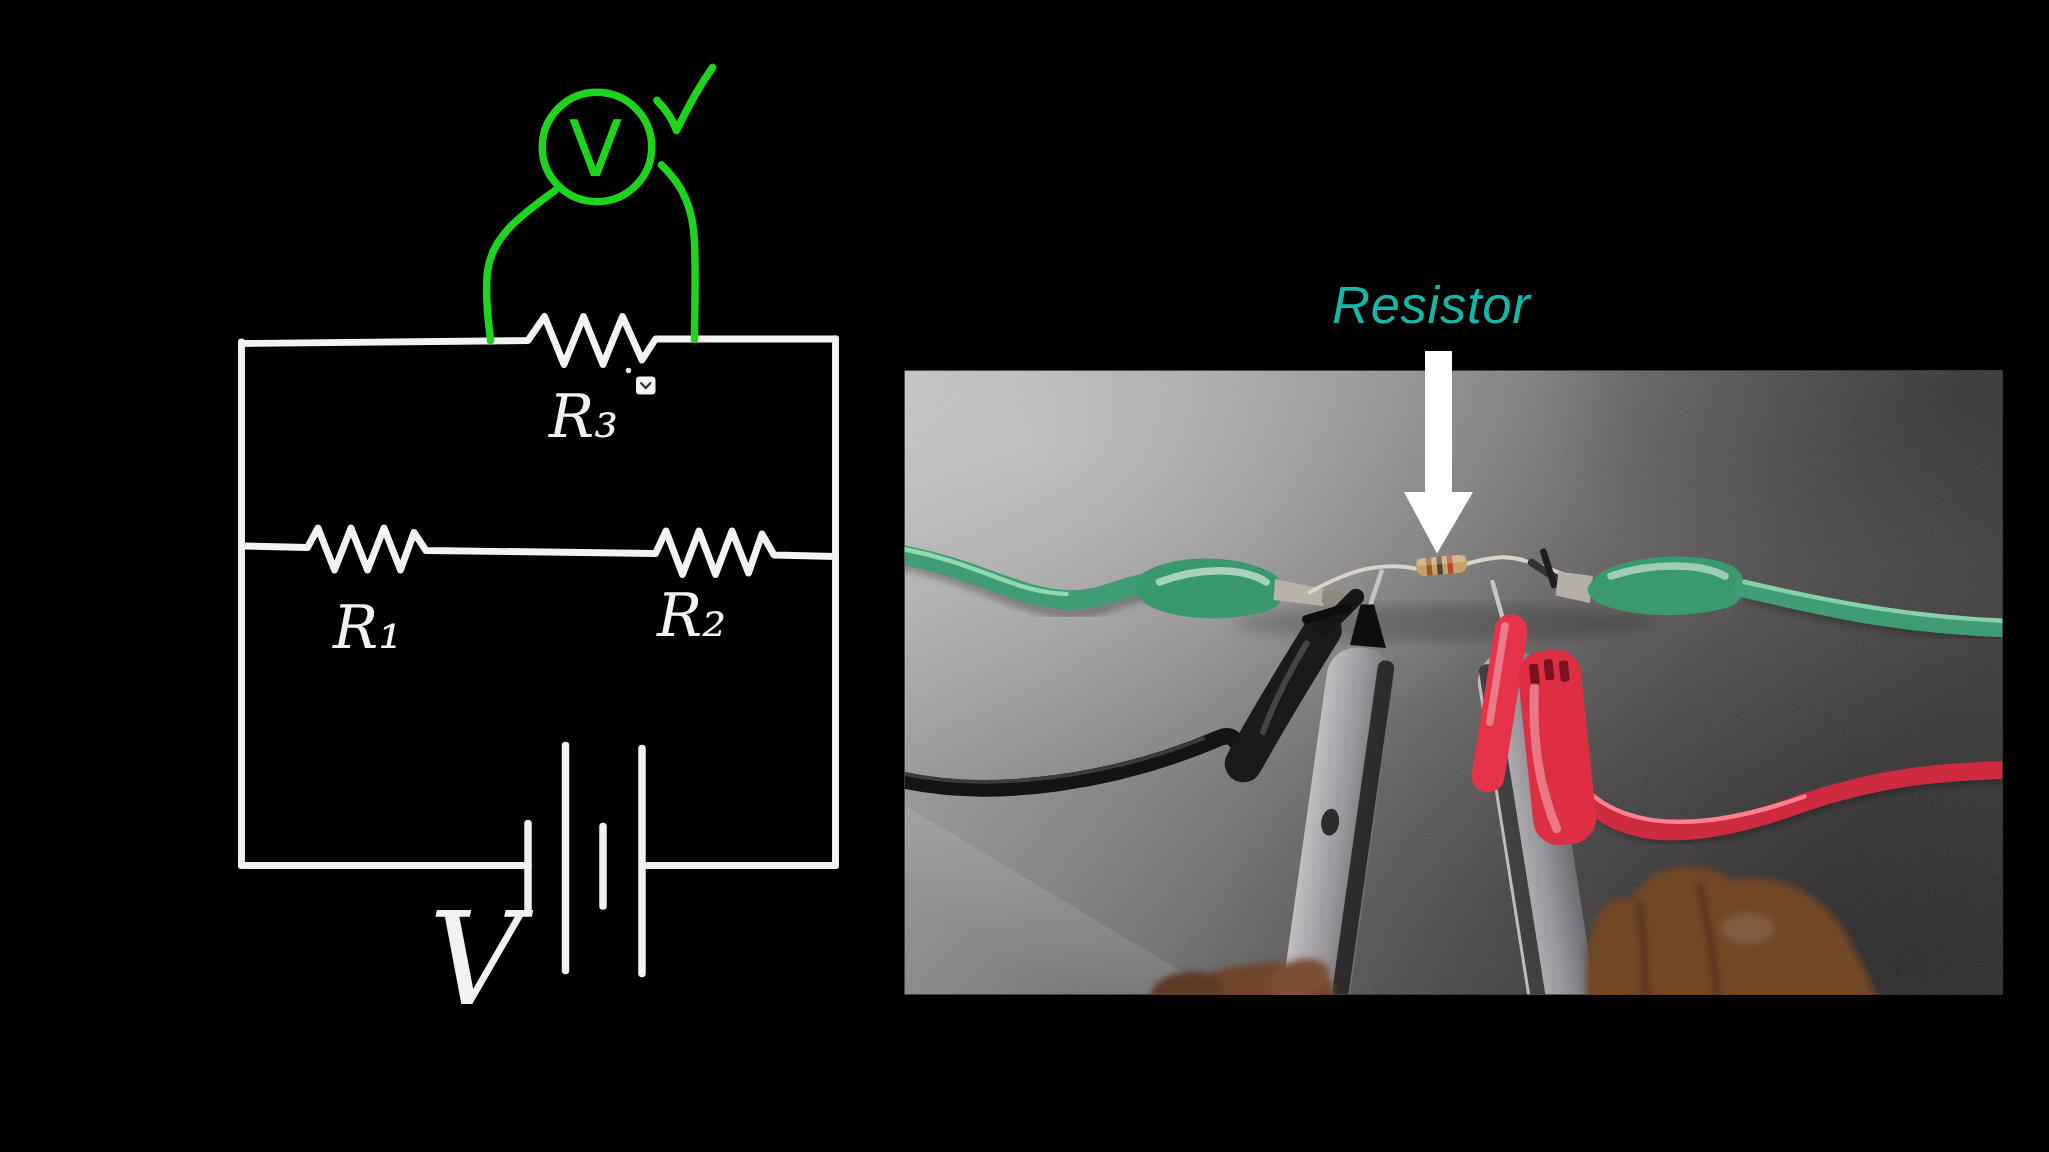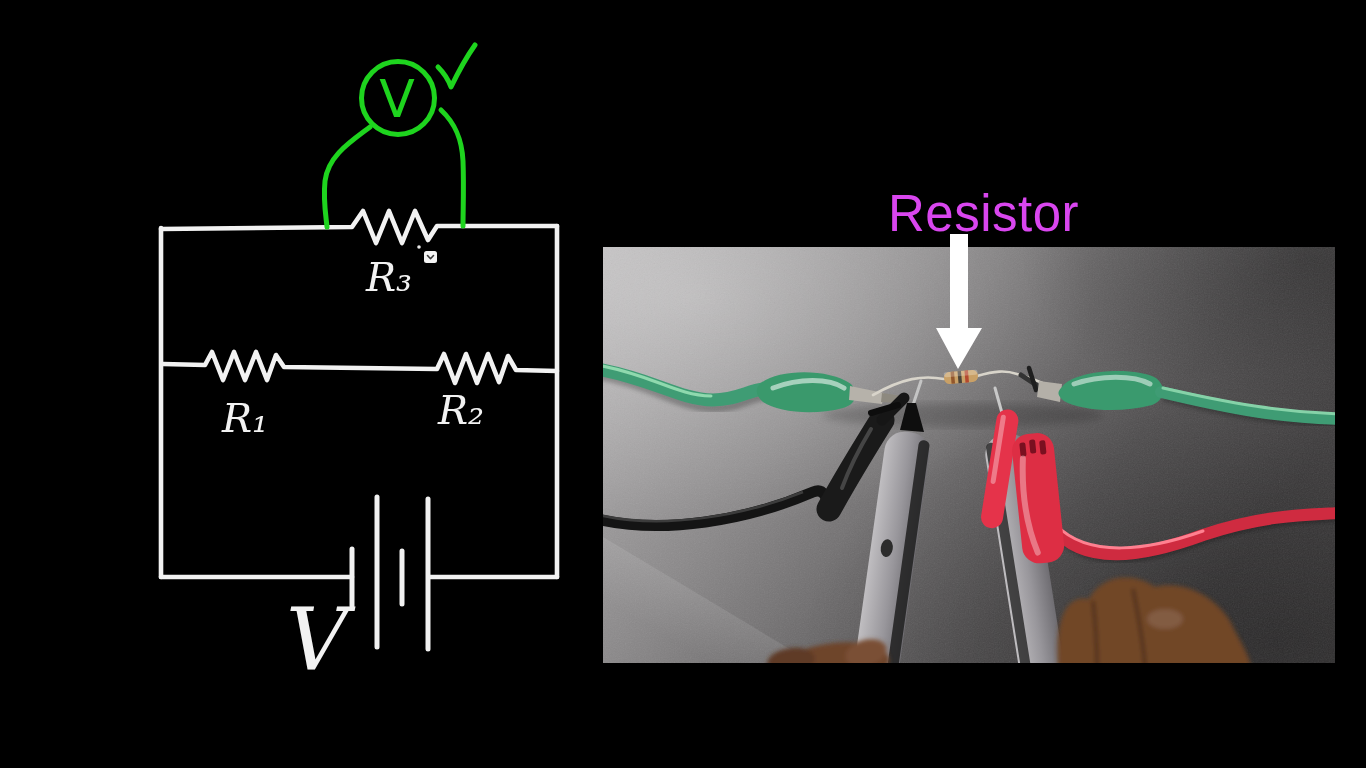--- a/index.html
+++ b/index.html
@@ -8,22 +8,23 @@
     overflow:hidden;font-family:"Liberation Sans",sans-serif;
   }
   #circuit-svg{position:absolute;left:0;top:0;}
   .hand-label{font-family:"DejaVu Serif",serif;font-style:italic;fill:#f2f2f2;}
   #photo{
     position:absolute;left:603px;top:247px;width:732px;height:416px;
     overflow:hidden;background:#6c6a6b;
   }
   #resistor-caption{
     position:absolute;left:888px;top:184px;
-    color:#d946ef;font-size:51px;letter-spacing:0.5px;
+    color:#14b8a6;font-size:35px;letter-spacing:0.5px;
     font-family:"Liberation Sans",sans-serif;
+    font-style:italic;
   }
   #arrow-svg{position:absolute;left:928px;top:230px;z-index:5;}
 </style>
 </head>
 <body>
 
 <div id="frame">
 
   <svg id="circuit-svg" width="600" height="768" viewBox="0 0 600 768">
 

